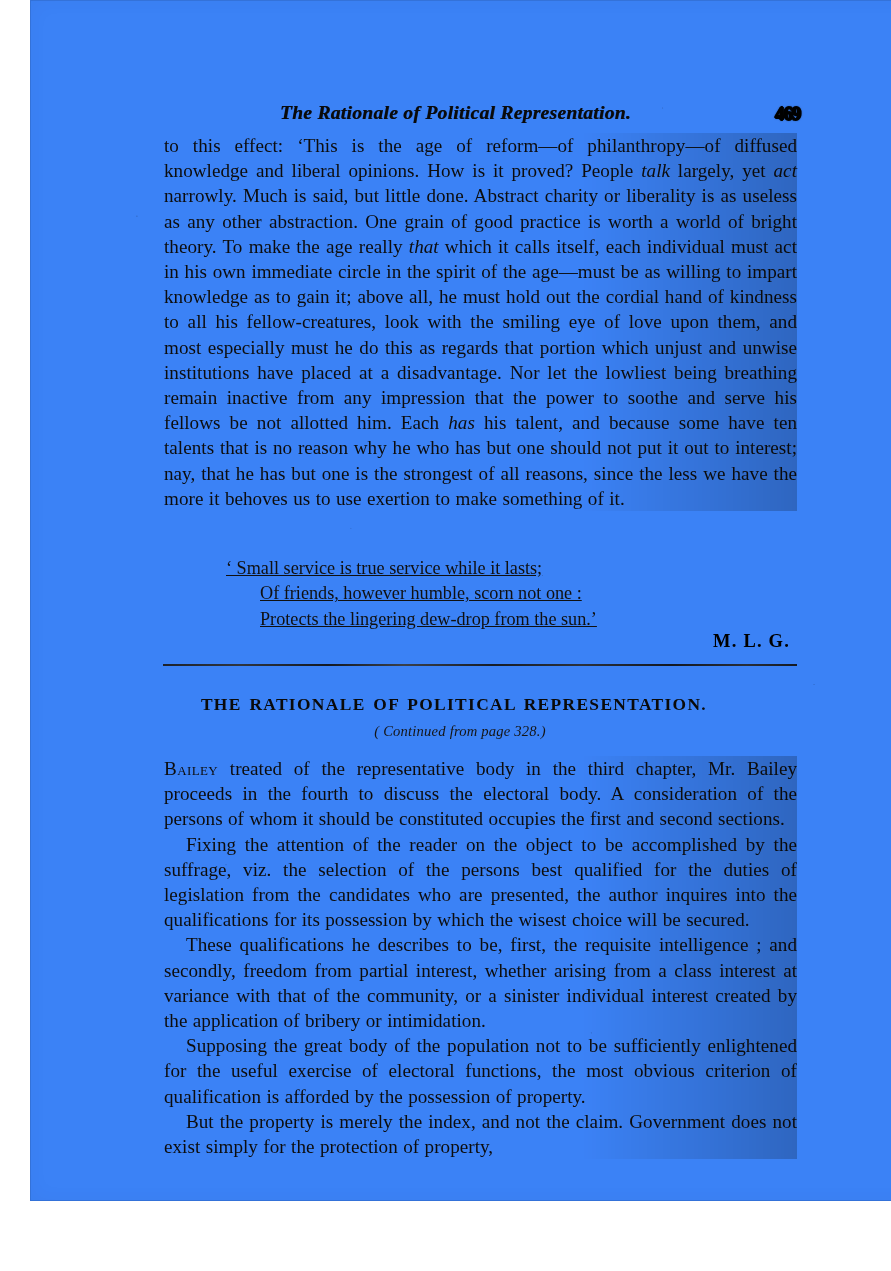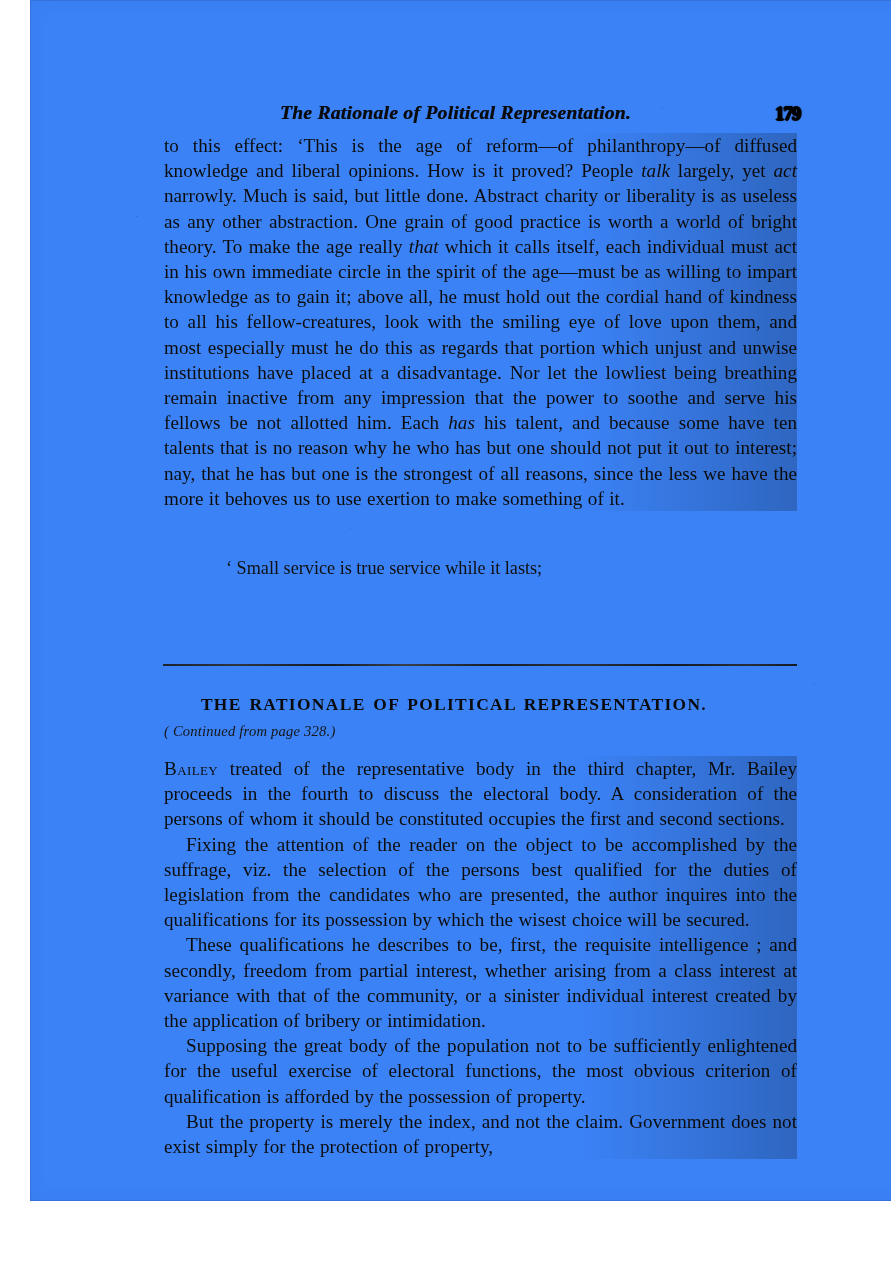--- a/index.html
+++ b/index.html
@@ -112,21 +112,21 @@
   
   .verse {
     position: absolute;
     left: 196px;
     top: 556px;
     width: 560px;
     font-size: 18.2px;
     line-height: 25.4px;
     color: #101010;
   }
-  .verse .vline { white-space: pre; }
+  .verse .vline { white-space: pre; text-decoration: underline; }
   .verse .vline.indent { padding-left: 34px; }
 
   .signature {
     position: absolute;
     left: 134px;
     top: 631px;
     width: 632px;
     text-align: right;
     font-weight: bold;
     font-size: 18.5px;
@@ -161,20 +161,21 @@
     word-spacing: 2px;
     padding-right: 52px;
     box-sizing: border-box;
     color: #0a0a0a;
   }
   .article-subtitle {
     position: absolute;
     left: 134px;
     top: 723px;
     width: 632px;
+    text-align: center;
     font-size: 14.6px;
     font-style: italic;
     letter-spacing: 0.2px;
     padding-right: 40px;
     box-sizing: border-box;
     color: #151515;
   }
 
   #para-block-2 { top: 756px; }
   #para-block-2 p:first-child { text-indent: 0; }
@@ -195,32 +196,35 @@
       radial-gradient(circle at 47% 95%, rgba(0,0,0,0.15) 0.5px, rgba(0,0,0,0) 1px);
   }
 </style>
 </head>
 <body>
 
 <div class="page">
 
   <div class="running-head">
     <span class="rh-title">The Rationale of Political Representation.</span>
-    <span class="rh-page">179</span>
+    <span class="rh-page">469</span>
   </div>
 
   <div class="bodytext" id="para-block-1">
     <p>to this effect: ‘This is the age of reform—of philanthropy—of diffused knowledge and liberal opinions. How is it proved? People <i>talk</i> largely, yet <i>act</i> narrowly. Much is said, but little done. Abstract charity or liberality is as useless as any other abstraction. One grain of good practice is worth a world of bright theory. To make the age really <i>that</i> which it calls itself, each individual must act in his own immediate circle in the spirit of the age—must be as willing to impart knowledge as to gain it; above all, he must hold out the cordial hand of kindness to all his fellow-creatures, look with the smiling eye of love upon them, and most especially must he do this as regards that portion which unjust and unwise institutions have placed at a disadvantage. Nor let the lowliest being breathing remain inactive from any impression that the power to soothe and serve his fellows be not allotted him. Each <i>has</i> his talent, and because some have ten talents that is no reason why he who has but one should not put it out to interest; nay, that he has but one is the strongest of all reasons, since the less we have the more it behoves us to use exertion to make something of it.</p>
     <div class="ink-heavy-right"></div>
   </div>
 
   <div class="verse">
     <div class="vline">‘ Small service is true service while it lasts;</div>
-  </div>
-
+    <div class="vline indent">Of friends, however humble, scorn not one :</div>
+    <div class="vline indent">Protects the lingering dew-drop from the sun.’</div>
+  </div>
+
+  <div class="signature">M. L. G.</div>
 
   <div class="rule"></div>
 
   <div class="article-title">THE RATIONALE OF POLITICAL REPRESENTATION.</div>
   <div class="article-subtitle">( Continued from page 328.)</div>
 
   <div class="bodytext" id="para-block-2">
     <p><span class="smallcaps">Bailey</span> <span>treated of the representative body in the third chapter, Mr. Bailey proceeds in the fourth to discuss the electoral body. A consideration of the persons of whom it should be constituted occupies the first and second sections.</span></p>
     <p>Fixing the attention of the reader on the object to be accomplished by the suffrage, viz. the selection of the persons best qualified for the duties of legislation from the candidates who are presented, the author inquires into the qualifications for its possession by which the wisest choice will be secured.</p>
     <p>These qualifications he describes to be, first, the requisite intelligence ; and secondly, freedom from partial interest, whether arising from a class interest at variance with that of the community, or a sinister individual interest created by the application of bribery or intimidation.</p>

